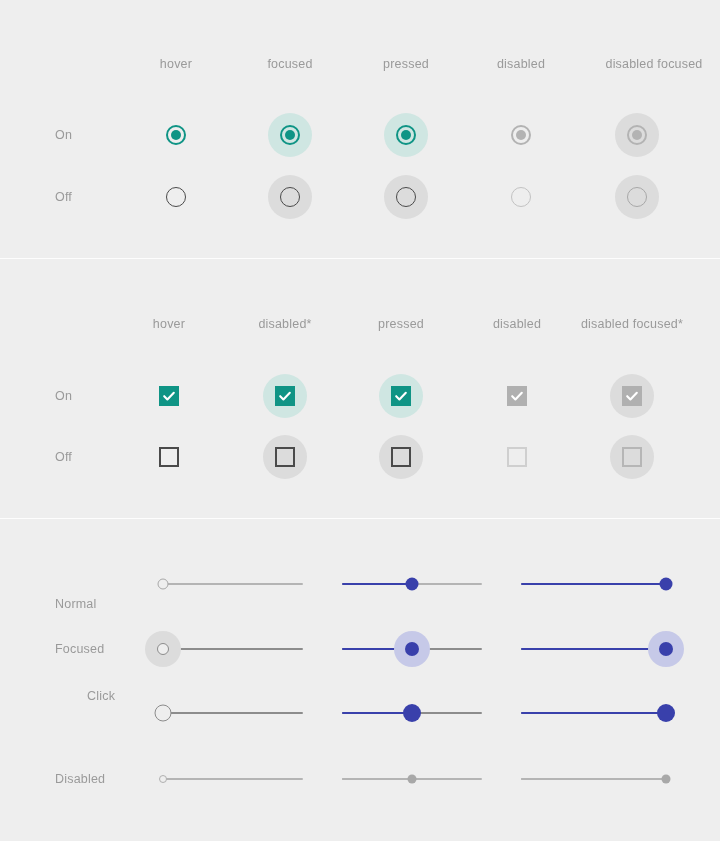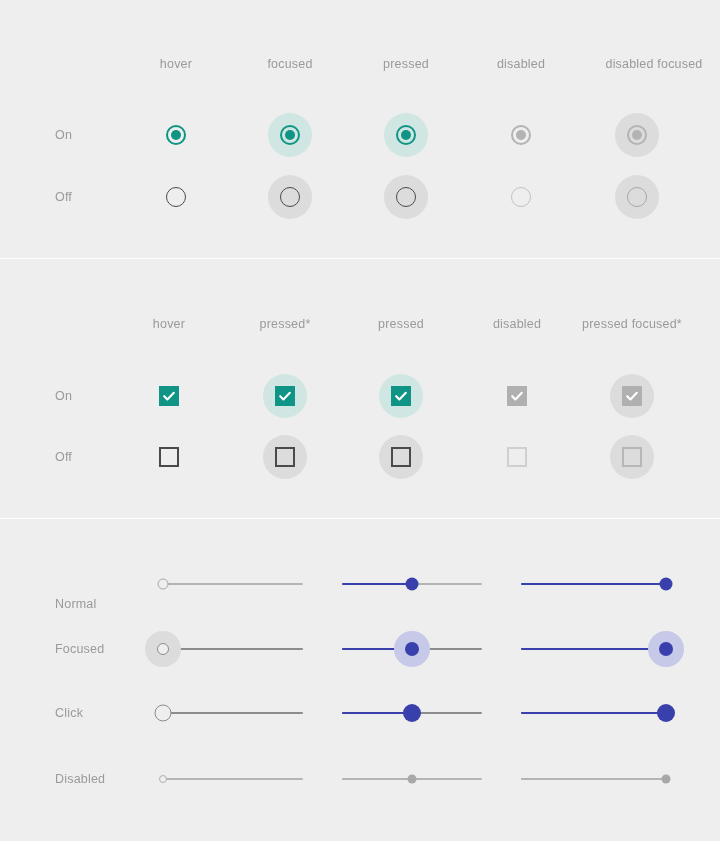--- a/index.html
+++ b/index.html
@@ -177,24 +177,24 @@
         <div class="radio off-dis"></div>
       </div>
       <div class="cell" style="left: 637px; top: 197px;">
         <div class="halo gray"></div>
         <div class="radio off-dis2"></div>
       </div>
     </div>
 
   <div id="check-section">
       <div class="col-head" style="left: 169px; top: 317px;">hover</div>
-      <div class="col-head" style="left: 285px; top: 317px;">pressed*</div>
+      <div class="col-head" style="left: 285px; top: 317px;">disabled*</div>
       <div class="col-head" style="left: 401px; top: 317px;">pressed</div>
       <div class="col-head" style="left: 517px; top: 317px;">disabled</div>
-      <div class="col-head" style="left: 632px; top: 317px;">pressed focused*</div>
+      <div class="col-head" style="left: 632px; top: 317px;">disabled focused*</div>
       <div class="row-label" style="top: 396px;">On</div>
       <div class="row-label" style="top: 457px;">Off</div>
       <div class="cell" style="left: 169px; top: 396px;">
         <div class="cbox on-strong">
           <span>
             <svg width="14" height="14" viewBox="0 0 14 14" aria-hidden="true">
               <path d="M2.2 7.2 L5.4 10.4 L11.8 3.8" fill="none" stroke="#ffffff" stroke-width="2.1" stroke-linecap="round" stroke-linejoin="round"></path>
             </svg>
           </span>
         </div>
@@ -254,21 +254,21 @@
       </div>
       <div class="cell" style="left: 632px; top: 457px;">
         <div class="halo gray"></div>
         <div class="cbox off-dis2"></div>
       </div>
     </div>
 
   <div id="slider-section">
       <div class="row-label" style="top: 604px;">Normal</div>
       <div class="row-label" style="top: 649px;">Focused</div>
-      <div class="row-label" style="top: 713px;">Click</div>
+      <div class="row-label" style="top: 696px; margin-left: 32px;">Click</div>
       <div class="row-label" style="top: 779px;">Disabled</div>
       <div class="slider" style="left: 163px; width: 140px; top: 584px;">
         <div class="track" style="background: rgb(180, 180, 180);"></div>
         <div class="thumb" style="width: 11px; height: 11px; left: 0%; background: rgb(238, 238, 238); border: 1.8px solid rgb(168, 168, 168);"></div>
       </div>
       <div class="slider" style="left: 342px; width: 140px; top: 584px;">
         <div class="track" style="background: rgb(180, 180, 180);"></div>
         <div class="fill" style="width: 50%; background: rgb(57, 64, 171);"></div>
         <div class="thumb" style="width: 13px; height: 13px; left: 50%; background: rgb(57, 64, 171);"></div>
       </div>

